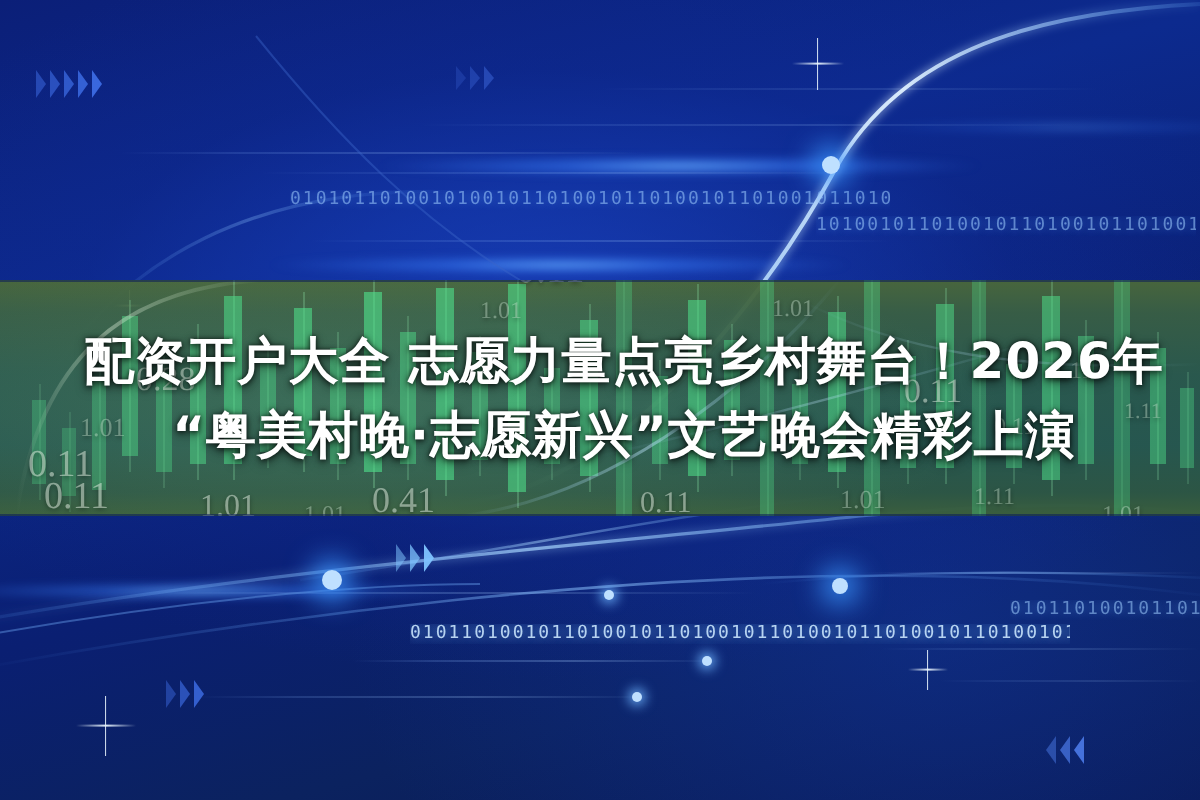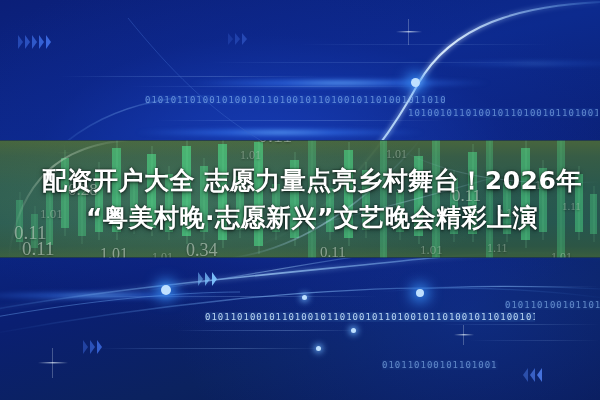--- a/index.html
+++ b/index.html
@@ -198,21 +198,20 @@
 
     <path d="M 128,18 C 170,70 210,110 260,140" fill="none" stroke="#3a63c8" stroke-width="1" opacity=".45"></path>
     <path d="M -10,318 C 90,300 180,292 240,292" fill="none" stroke="#5e92e0" stroke-width="1" opacity=".5"></path>
   </svg>
 
   <div class="layer" id="binary-layer">
       <div class="binary" style="left: 145px; top: 95px; width: 300px; font-size: 9px;">01010110100101001011010010110100101101001011010010110100101101</div>
       <div class="binary" style="left: 408px; top: 108px; width: 190px; font-size: 9px;">1010010110100101101001011010010110100101</div>
       <div class="binary bright" style="left: 205px; top: 312px; width: 330px; font-size: 9px;">0101101001011010010110100101101001011010010110100101101001011010</div>
       <div class="binary" style="left: 505px; top: 300px; width: 95px; font-size: 9px;">0101101001011010</div>
-      <div class="binary" style="left: 382px; top: 360px; width: 120px; font-size: 9px;">010110100101101001</div>
     </div>
 
   <div class="layer" id="chevron-layer">
       <div class="chev" style="left: 18px; top: 35px; opacity: 0.9;">
         <i style="border-width: 7px 5px; border-left-color: rgb(63, 111, 232); margin-left: 0px; opacity: 0.55;"></i>
         <i style="border-width: 7px 5px; border-left-color: rgb(63, 111, 232); margin-left: -3px; opacity: 0.66;"></i>
         <i style="border-width: 7px 5px; border-left-color: rgb(63, 111, 232); margin-left: -3px; opacity: 0.78;"></i>
         <i style="border-width: 7px 5px; border-left-color: rgb(63, 111, 232); margin-left: -3px; opacity: 0.89;"></i>
         <i style="border-width: 7px 5px; border-left-color: rgb(63, 111, 232); margin-left: -3px; opacity: 1;"></i>
       </div>
@@ -416,21 +415,21 @@
       <path d="M 400,10 C 450,36 510,46 600,42" fill="none" stroke="url(#bcg2)" stroke-width="1.2" opacity=".6"></path>
     </svg>
 
     <div class="layer" id="price-layer">
         <div class="numlbl" style="left: 14px; top: 82px; font-size: 19px;">0.11</div>
         <div class="numlbl" style="left: 22px; top: 98px; font-size: 19px;">0.11</div>
         <div class="numlbl" style="left: 68px; top: 40px; font-size: 17px;">0.28</div>
         <div class="numlbl sm" style="left: 40px; top: 66px; font-size: 13px;">1.01</div>
         <div class="numlbl" style="left: 100px; top: 105px; font-size: 16px;">1.01</div>
         <div class="numlbl sm" style="left: 152px; top: 110px; font-size: 12px;">1.01</div>
-        <div class="numlbl" style="left: 186px; top: 100px; font-size: 18px;">0.34</div>
+        <div class="numlbl" style="left: 186px; top: 100px; font-size: 18px;">0.41</div>
         <div class="numlbl" style="left: 258px; top: -16px; font-size: 20px;">0.11</div>
         <div class="numlbl sm" style="left: 386px; top: 7px; font-size: 12px;">1.01</div>
         <div class="numlbl" style="left: 452px; top: 46px; font-size: 17px;">0.11</div>
         <div class="numlbl sm" style="left: 526px; top: 38px; font-size: 12px;">1.11</div>
         <div class="numlbl sm" style="left: 562px; top: 60px; font-size: 11px;">1.11</div>
         <div class="numlbl sm" style="left: 497px; top: 66px; font-size: 12px;">0.11</div>
         <div class="numlbl sm" style="left: 420px; top: 102px; font-size: 13px;">1.01</div>
         <div class="numlbl sm" style="left: 487px; top: 101px; font-size: 12px;">1.11</div>
         <div class="numlbl sm" style="left: 551px; top: 110px; font-size: 12px;">1.01</div>
         <div class="numlbl" style="left: 320px; top: 104px; font-size: 15px;">0.11</div>

